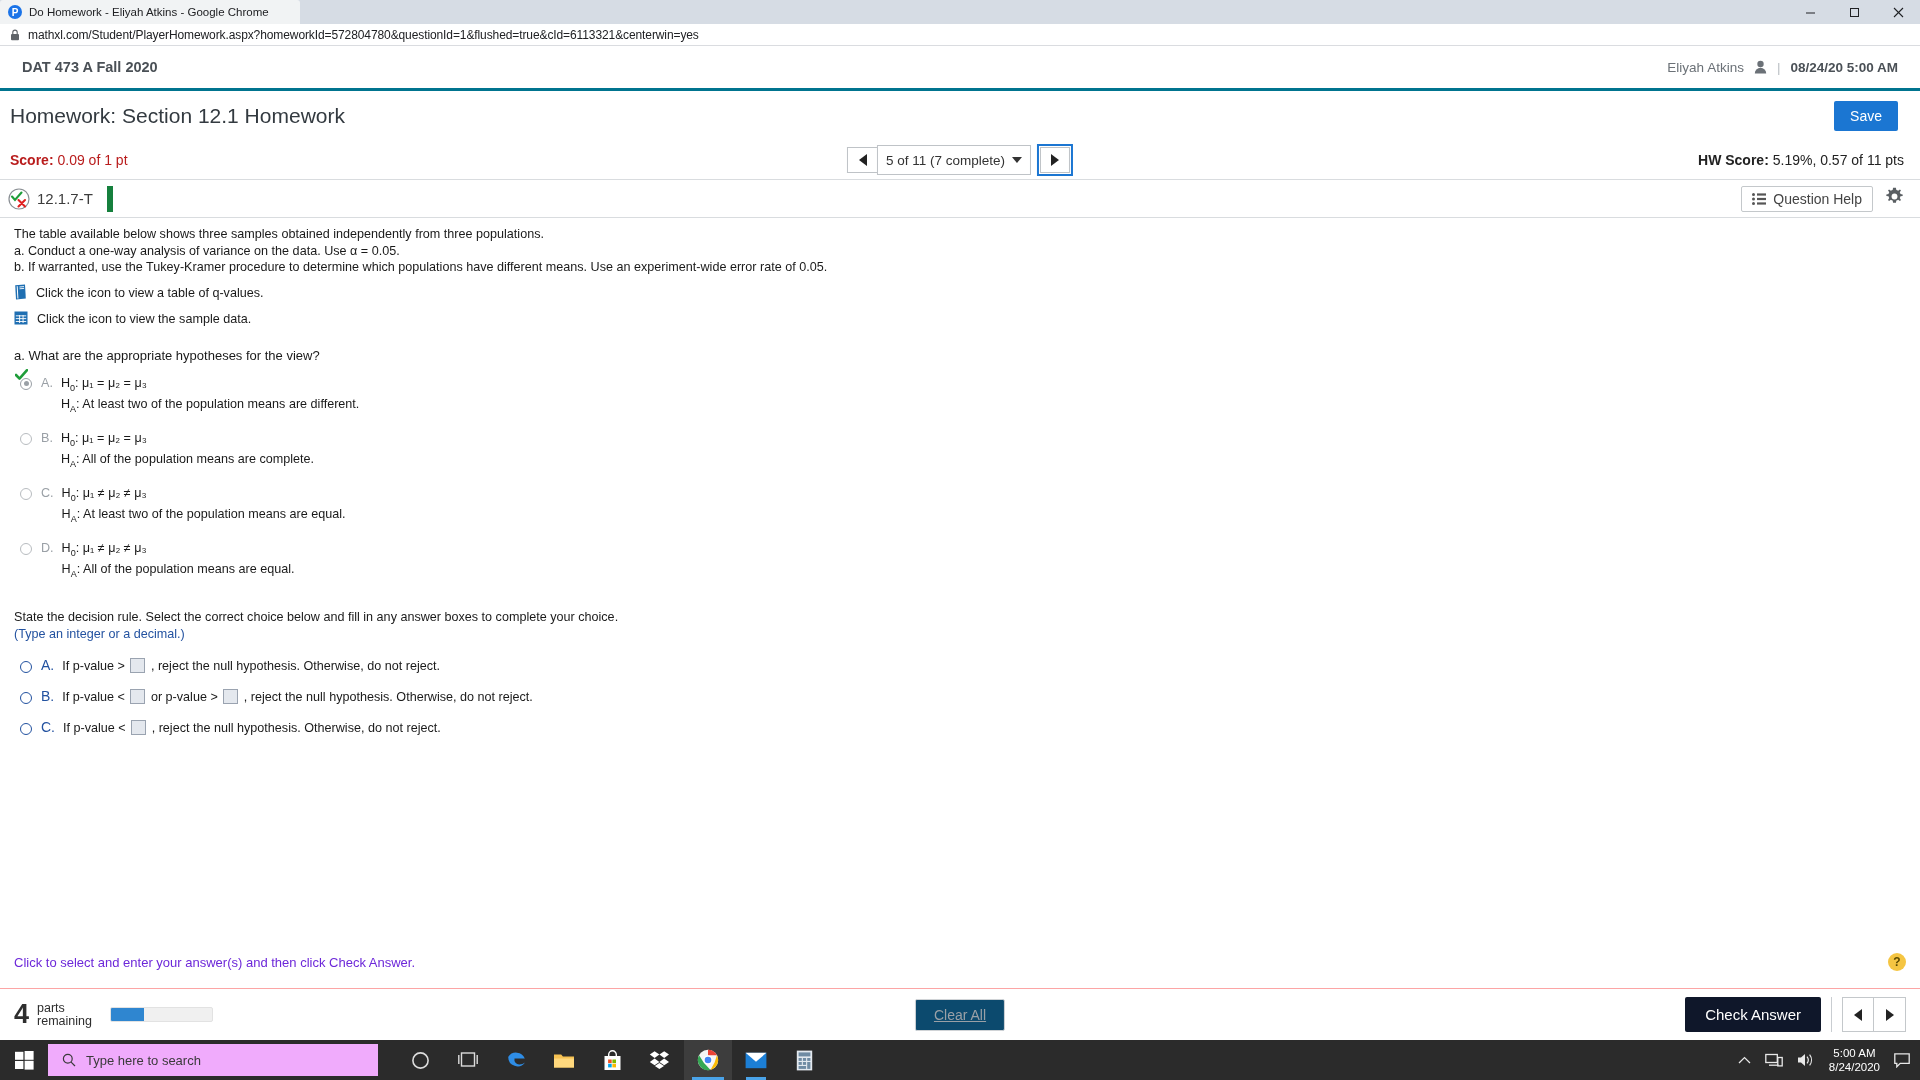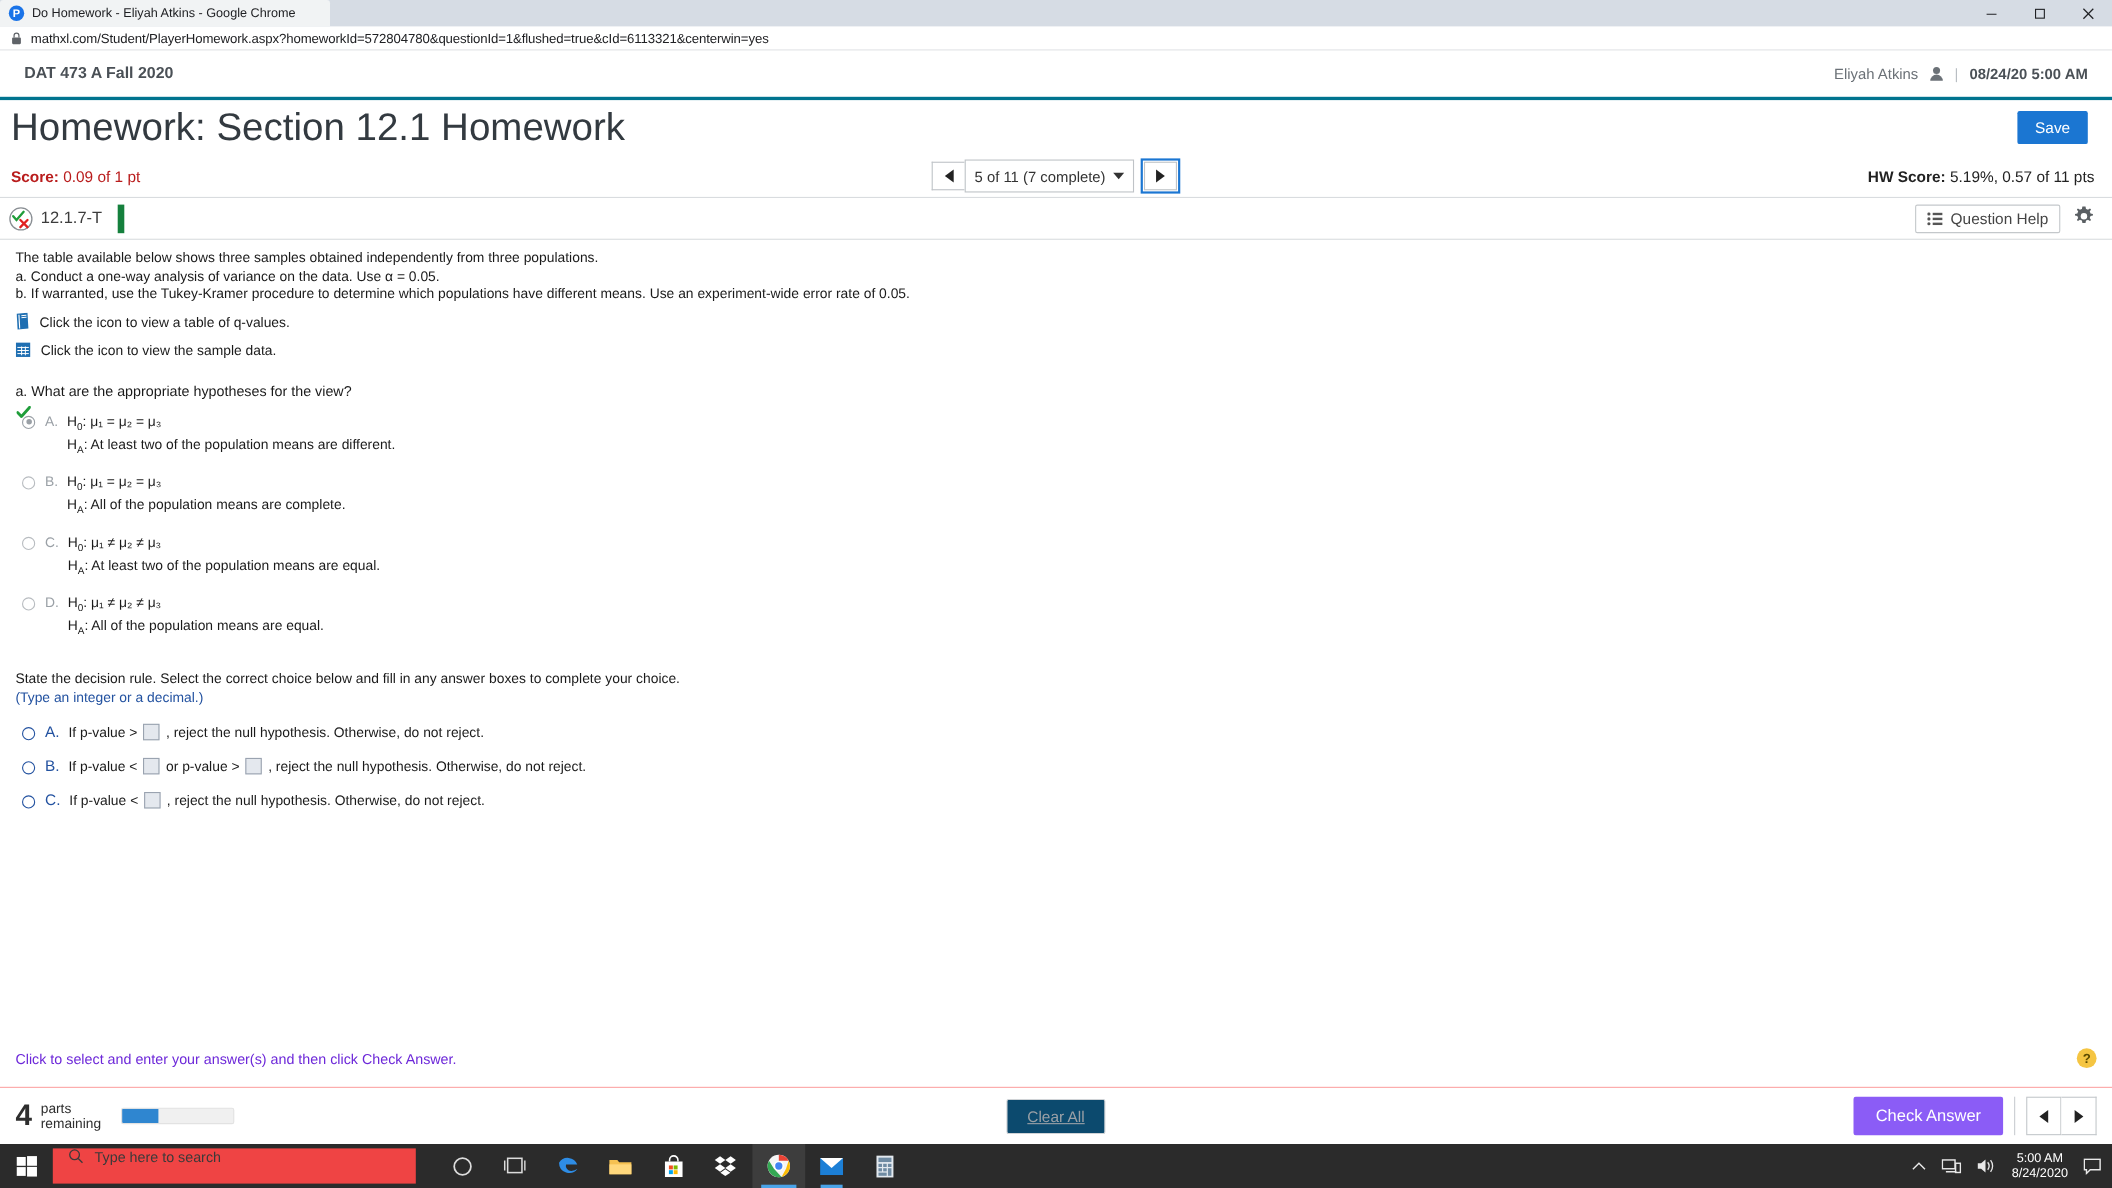--- a/index.html
+++ b/index.html
@@ -85,21 +85,21 @@
   .header-right .divider { color: #b9bec3; }
   .header-right .stamp { font-weight: bold; color: #4a5056; }
 
   
   .title-row {
     height: 50px;
     display: flex; align-items: center; justify-content: space-between;
     padding: 0 22px 0 10px;
   }
   .hw-title {
-    font-size: 35px; color: #333a40; font-weight: normal;
+    font-size: 21px; color: #333a40; font-weight: normal;
   }
   .save-btn {
     background: #1b76d2; color: #fff;
     border: none; border-radius: 2px;
     font-size: 14px; font-family: inherit;
     padding: 7px 16px;
     cursor: pointer;
   }
 
   
@@ -283,21 +283,21 @@
     border: 1px solid #d0d3d6; background: #0c4a6e;
     color: #9aa0a6; font-size: 14px; font-family: inherit;
     padding: 7px 18px; border-radius: 2px;
     cursor: pointer;
     text-decoration: underline;
   }
   .footer-right {
     margin-left: auto; display: flex; align-items: stretch; gap: 0;
   }
   .check-answer {
-    background: #8b5cf6; color: #fff;
+    background: #0f172a; color: #fff;
     border: none; border-radius: 2px;
     font-size: 15px; font-family: inherit;
     padding: 9px 20px;
     cursor: pointer;
   }
   .foot-nav-div { width: 1px; background: #c9cdd1; margin: 0 10px; }
   .foot-nav {
     width: 32px;
     border: 1px solid #c4c8cb; background: #fff;
     display: flex; align-items: center; justify-content: center;
@@ -312,22 +312,22 @@
     background: #2b2b2b;
     display: flex; align-items: center;
   }
   .start-btn {
     width: 48px; height: 40px;
     display: flex; align-items: center; justify-content: center;
     cursor: pointer;
   }
   .search-box {
     width: 330px; height: 32px;
-    background: #ef4444;
-    display: flex; align-items: flex-start; gap: 10px;
+    background: #f0abfc;
+    display: flex; align-items: center; gap: 10px;
     padding-left: 14px;
     cursor: text;
   }
   .search-box span { font-size: 13px; color: #3a3a3a; }
   .tb-icons { display: flex; align-items: center; margin-left: 18px; }
   .tb-icon {
     width: 48px; height: 40px;
     display: flex; align-items: center; justify-content: center;
     position: relative; cursor: pointer;
   }

